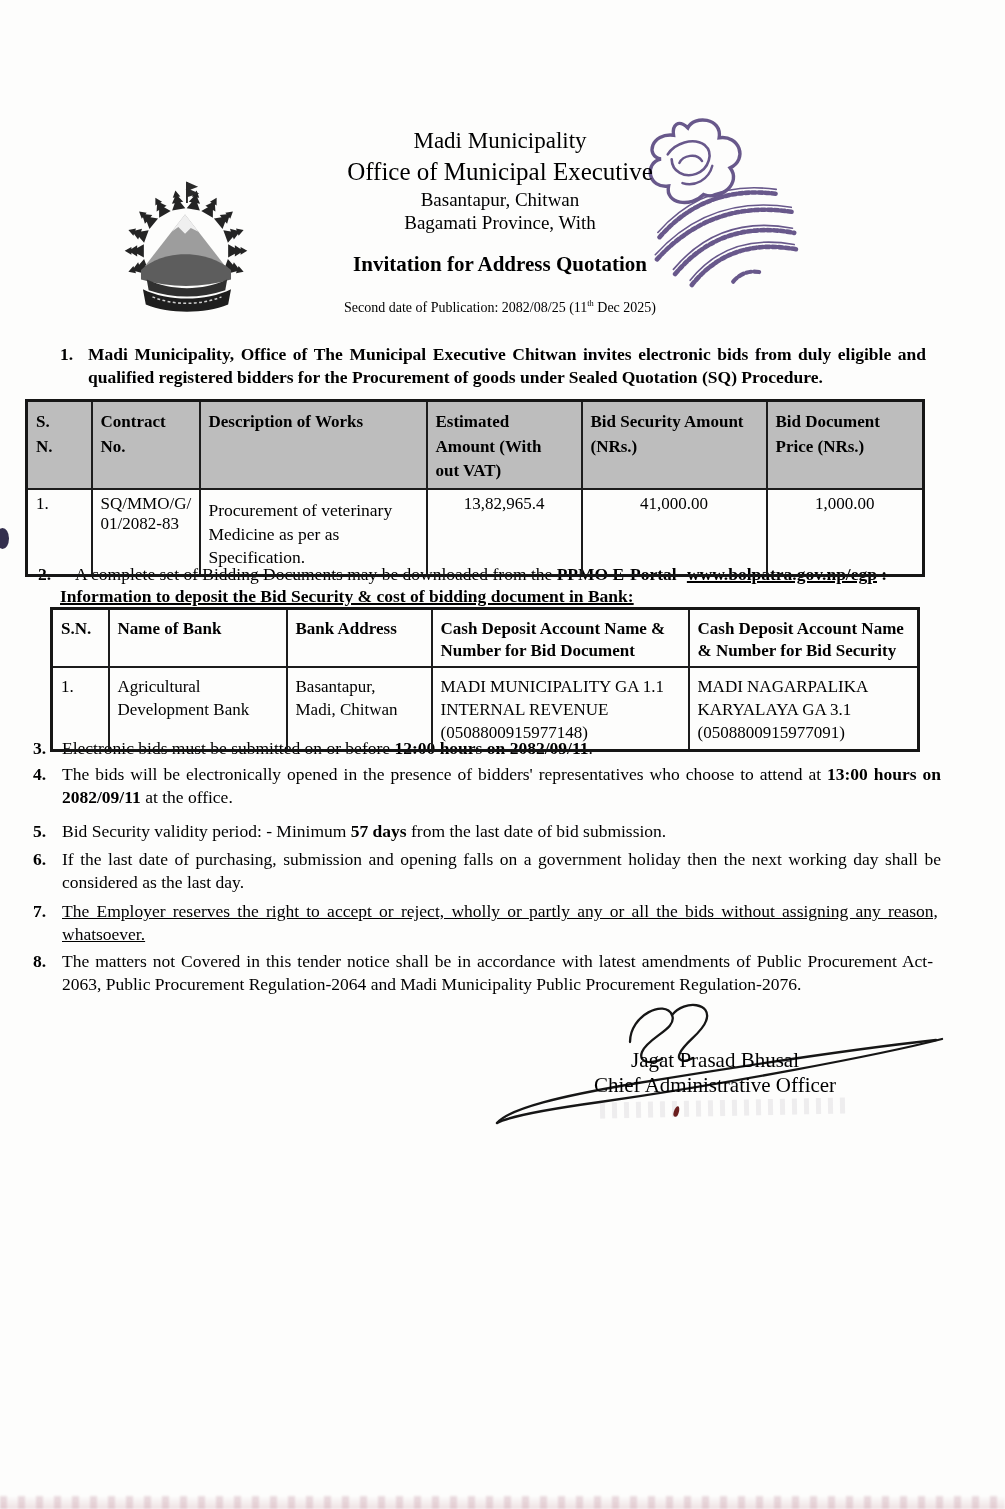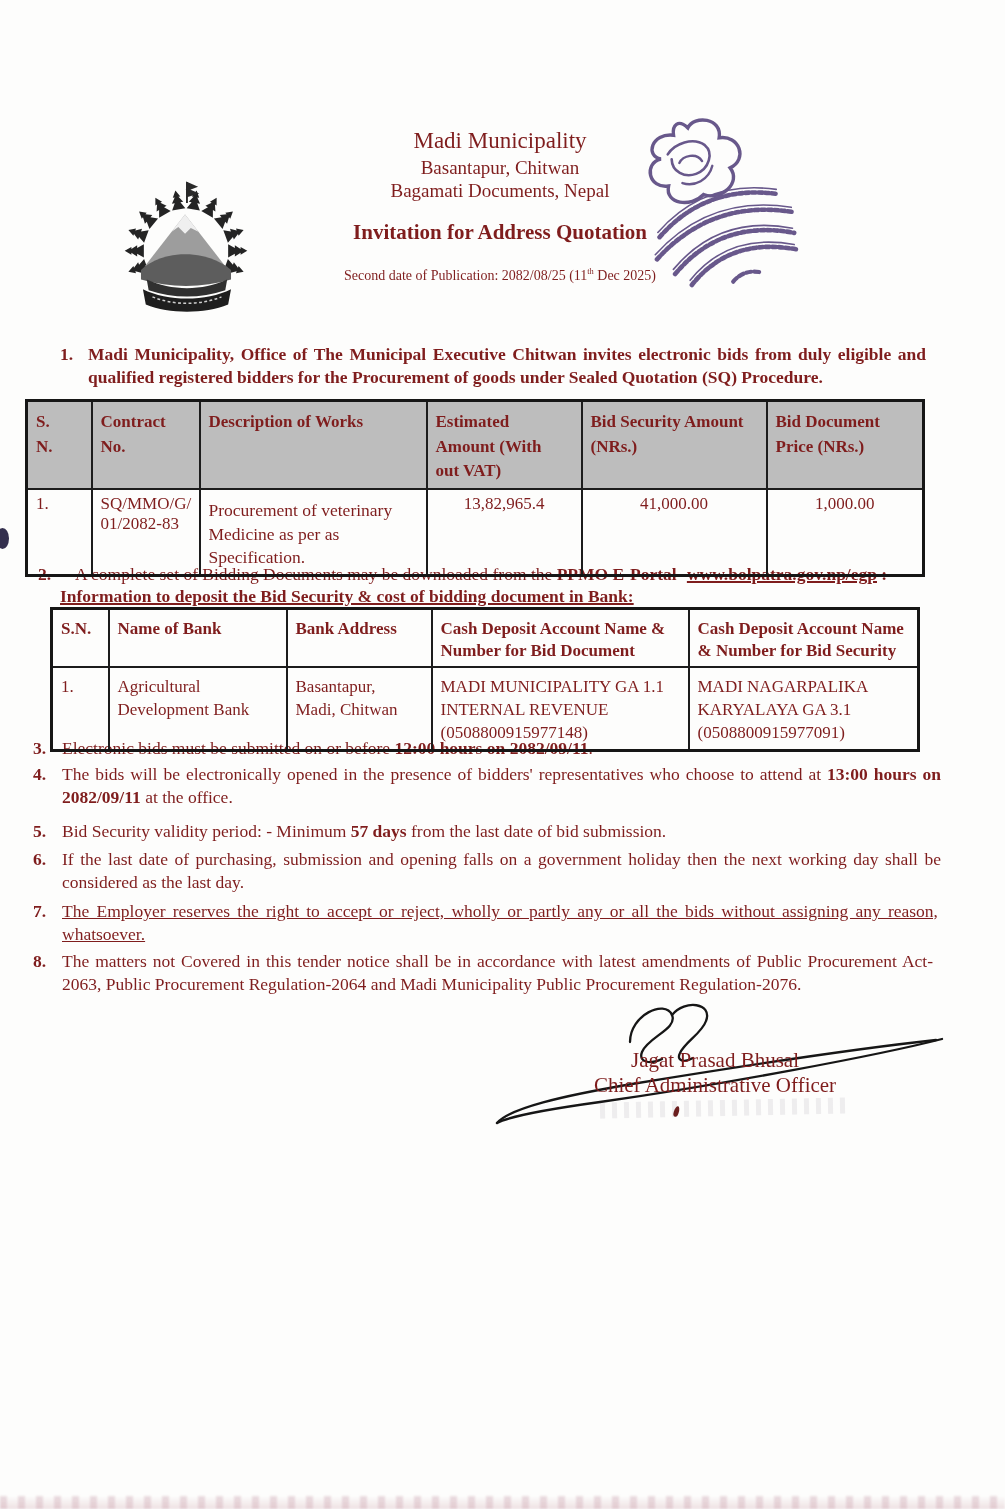--- a/index.html
+++ b/index.html
@@ -3,21 +3,21 @@
 <meta charset="utf-8">
 <style>
   html,body{margin:0;padding:0;background:#e8e8e8;}
   .page{
     position:relative;
     width:1005px;height:1509px;
     margin:0 auto;
     background:#fdfdfc;
     overflow:hidden;
     font-family:"Liberation Serif","DejaVu Serif",serif;
-    color:#7f1d1d;
+    color:#000000;
   }
   
   .header-block{position:absolute;left:180px;top:126px;width:640px;text-align:center;}
   .h-muni{font-size:23px;line-height:30px;}
   .h-office{font-size:25px;line-height:32px;}
   .h-addr1{font-size:19px;line-height:23px;}
   .h-addr2{font-size:19px;line-height:24px;}
   .h-title{font-size:21px;line-height:28px;font-weight:700;margin-top:15px;}
   .h-pub{font-size:14px;line-height:30px;margin-top:11px;white-space:nowrap;}
   .h-pub sup{font-size:60%;vertical-align:super;}
@@ -141,22 +141,23 @@
         <path d="M20,129 Q92,91 164,131"></path>
         <path d="M32,149 Q94,113 158,151"></path>
         <path d="M44,165 Q96,133 154,167"></path>
       </g>
       <path d="M84,176 Q98,168 112,176" stroke-width="4.2" stroke-dasharray="5 3"></path>
     </g>
   </svg>
 
   <div class="header-block">
     <div class="h-muni">Madi Municipality</div>
+    <div class="h-office">Office of Municipal Executive</div>
     <div class="h-addr1">Basantapur, Chitwan</div>
-    <div class="h-addr2">Bagamati Documents, Nepal</div>
+    <div class="h-addr2">Bagamati Province, With</div>
     <div class="h-title">Invitation for Address Quotation</div>
     <div class="h-pub"><span>Second date of Publication: 2082/08/25 (11</span><sup>th</sup><span> Dec 2025)</span></div>
   </div>
 
   <div>
       <div class="item item-1">
         <span class="num">1.</span>
         <span class="txt"><span class="b">Madi Municipality, Office of The Municipal Executive Chitwan invites electronic bids from duly eligible and qualified registered bidders for the Procurement of goods under Sealed Quotation (SQ) Procedure.</span></span>
       </div>
       <div class="item item-2">

